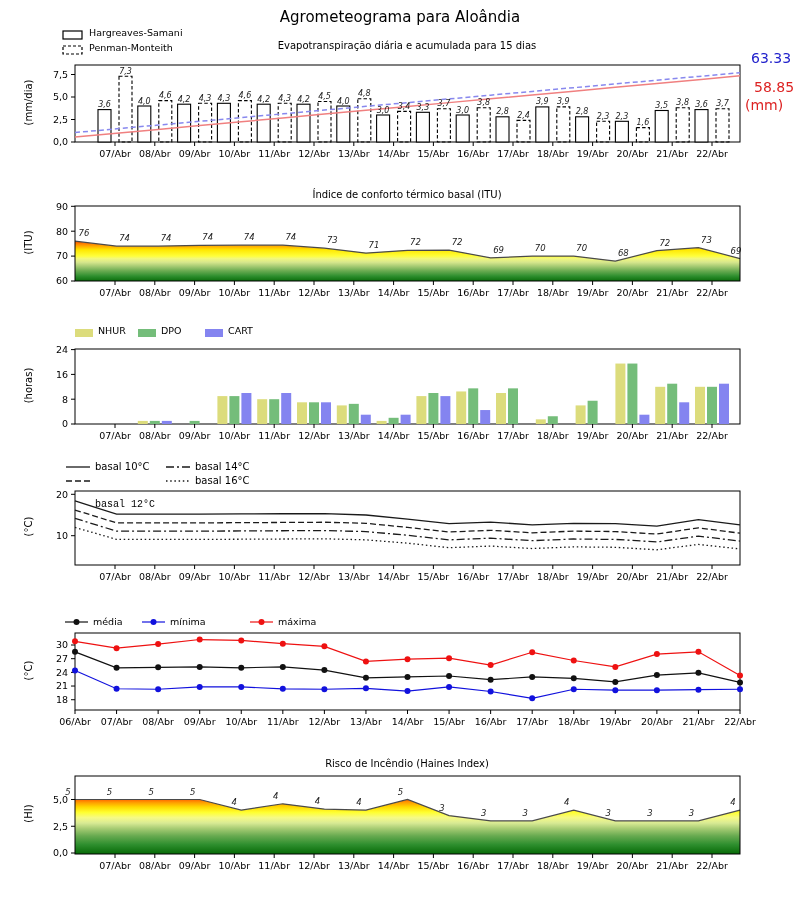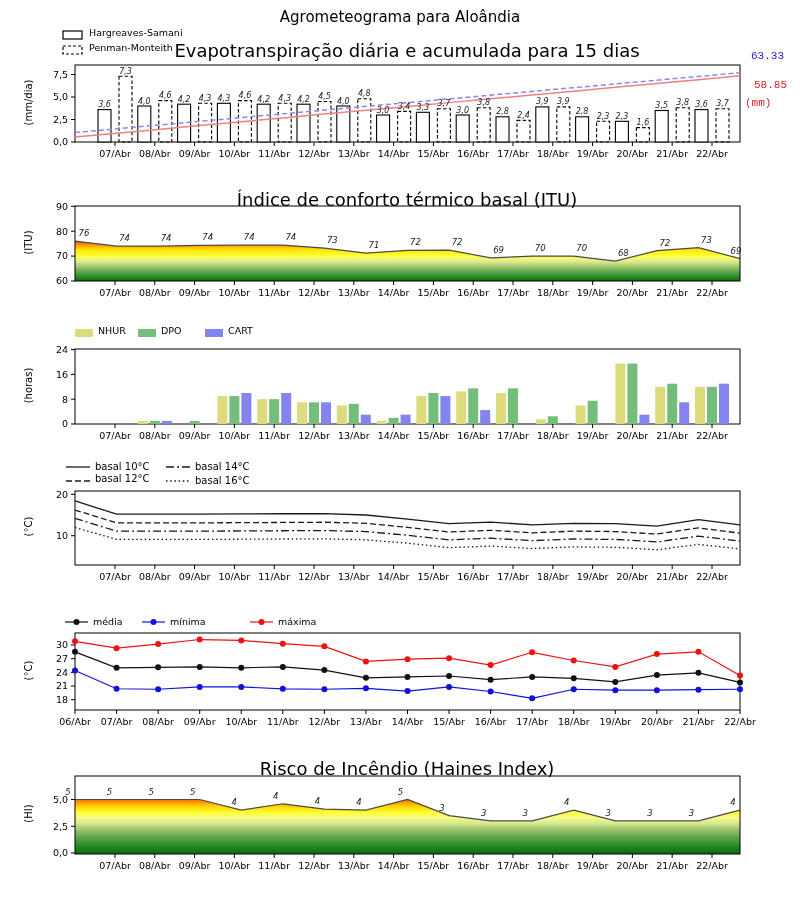--- a/index.html
+++ b/index.html
@@ -1,26 +1,26 @@
 <!DOCTYPE html>
 <html><head>
 <meta charset="utf-8">
 <style>
   html,body{margin:0;padding:0;background:#fff;}
   .page{position:relative;width:800px;height:900px;background:#fff;
         font-family:"DejaVu Sans",sans-serif;color:#000;overflow:hidden;}
   svg#plots{position:absolute;left:0;top:0;font-family:"DejaVu Sans",sans-serif;}
   .abs{position:absolute;white-space:nowrap;}
   .main-title{left:0;top:8px;width:800px;text-align:center;font-size:15px;}
-  .ctitle{left:107px;width:600px;text-align:center;font-size:18px;}
+  .ctitle{left:107px;width:600px;text-align:center;font-size:10px;}
   .leg-text{font-size:9.5px;}
   .leg-text-sm{font-size:10px;}
   .ylab{width:90px;text-align:center;font-size:10px;transform:rotate(-90deg);}
   .swatch{position:absolute;width:18px;height:8px;display:inline-block;}
-  .rlab{font-size:11px;font-family:Liberation Mono, monospace;}
+  .rlab{font-size:14px;}
 </style>
 </head>
 <body>
 
 <div class="page">
 
   <svg id="plots" width="800" height="900" viewBox="0 0 800 900">
       <defs>
         <linearGradient id="itu-grad" gradientUnits="userSpaceOnUse" x1="0" y1="281" x2="0" y2="236.18">
           <stop offset="0" stop-color="#0b6e0b"></stop>
@@ -563,21 +563,21 @@
   <div class="abs rlab" style="left: 745px; top: 97px; color: rgb(221, 34, 34);">(mm)</div>
 
   <span class="swatch" style="left: 75px; top: 329px; background: rgb(220, 220, 124);"></span>
   <div class="abs leg-text" style="left:98px;top:325px;">NHUR</div>
   <span class="swatch" style="left: 138px; top: 329px; background: rgb(116, 189, 122);"></span>
   <div class="abs leg-text" style="left:161px;top:325px;">DPO</div>
   <span class="swatch" style="left: 205px; top: 329px; background: rgb(132, 132, 240);"></span>
   <div class="abs leg-text" style="left:228px;top:325px;">CART</div>
 
   <div class="abs leg-text-sm" style="left:95px;top:461px;">basal 10°C</div>
-  <div class="abs leg-text-sm" style="left:95px;top:473px;">basal 12°C</div>
+  <div class="abs leg-text-sm" style="left:95px;top:499px;font-family:Liberation Mono, monospace;">basal 12°C</div>
   <div class="abs leg-text-sm" style="left:195px;top:461px;">basal 14°C</div>
   <div class="abs leg-text-sm" style="left:195px;top:475px;">basal 16°C</div>
 
   <div class="abs leg-text" style="left:93px;top:616px;">média</div>
   <div class="abs leg-text" style="left:170px;top:616px;">mínima</div>
   <div class="abs leg-text" style="left:278px;top:616px;">máxima</div>
 
 </div>
 
 </body></html>

